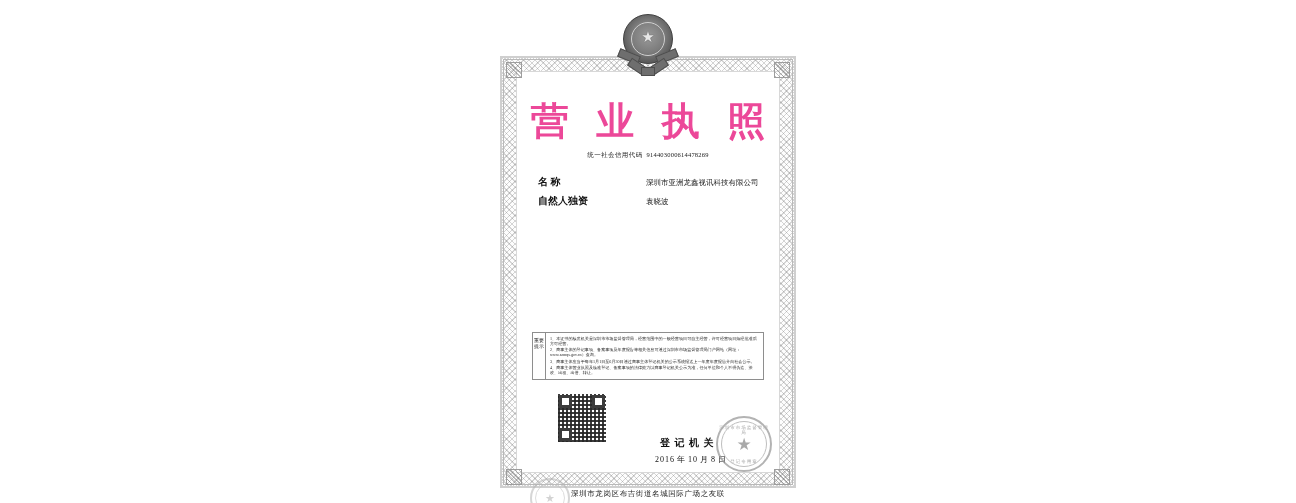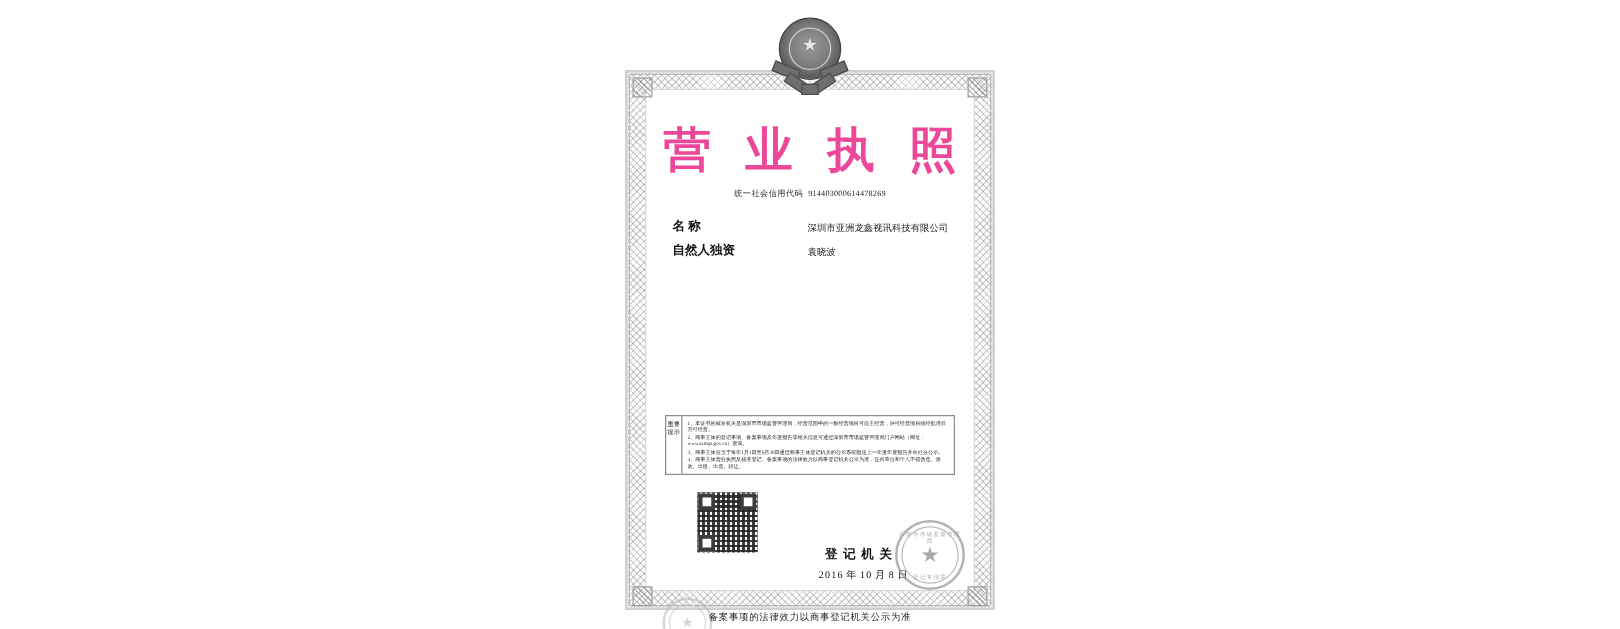--- a/index.html
+++ b/index.html
@@ -451,16 +451,16 @@
         <div class="seal-text-bottom">登记专用章</div>
       </div>
 
       <div class="left-seal">
         <div class="ls-inner"></div>
         <div class="ls-star">★</div>
       </div>
 
     </div>
 
-    <div class="footer-line">备案事项的法律效力以商事登记机关公示为准</div>
+    <div class="footer-line">深圳市龙岗区布吉街道名城国际广场之友联</div>
 
   </div>
 </div>
 
 </body></html>

